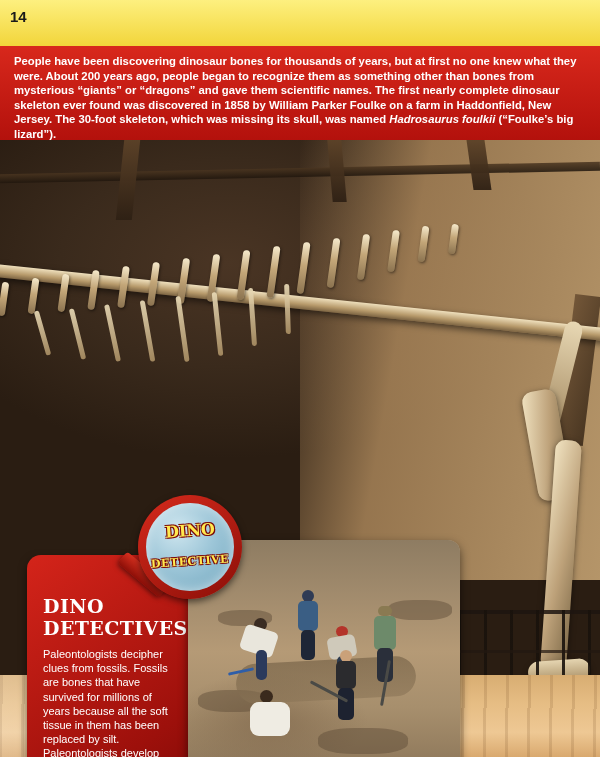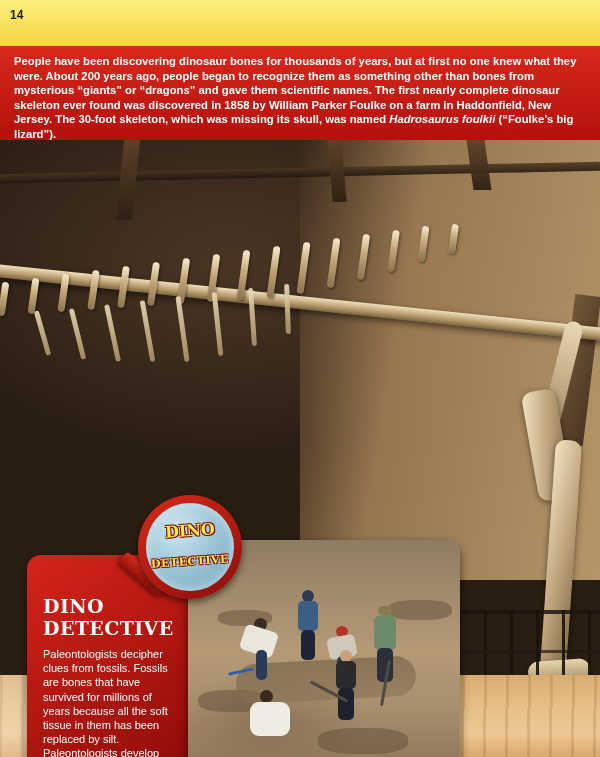--- a/index.html
+++ b/index.html
@@ -27,21 +27,21 @@
     left: 0; top: 0;
     width: 600px;
     height: 46px;
     background: #fbe96b;
     background: linear-gradient(#fdf07f, #f2d53a);
     z-index: 20;
   }
   .page-number {
     position: absolute;
     left: 10px; top: 8px;
-    font-size: 12px;
+    font-size: 15px;
     font-weight: bold;
     color: #1a1a1a;
     font-family: "Liberation Sans", sans-serif;
   }
   .title-plate {
     position: absolute;
     left: 54px; top: 2px;
     width: 534px;
     height: 42px;
     background: #d91f18;
@@ -422,21 +422,21 @@
     <div class="foot"></div>
 
     <div class="hall-rail"></div>
     <div class="rail-posts"></div>
     <div class="hall-rail2"></div>
 
     <div class="floor"></div>
     <div class="floor-shine"></div>
 
     <div class="sidebar">
-      <div class="sidebar-title">DINO DETECTIVE</div>
+      <div class="sidebar-title">DINO DETECTIVES</div>
       <div class="sidebar-body">Paleontologists decipher clues from fossils. Fossils are bones that have survived for millions of years because all the soft tissue in them has been replaced by silt. Paleontologists develop skills that help them find and analyze these fossils so that they can learn how dinosaurs lived and how their bodies worked.</div>
     </div>
 
     <div class="inset">
       <div class="dig-ground"></div>
       <div class="dig-rock r1"></div>
       <div class="dig-rock r2"></div>
       <div class="dig-rock r3"></div>
       <div class="dig-rock r4"></div>
       <div class="dig-trench"></div>

